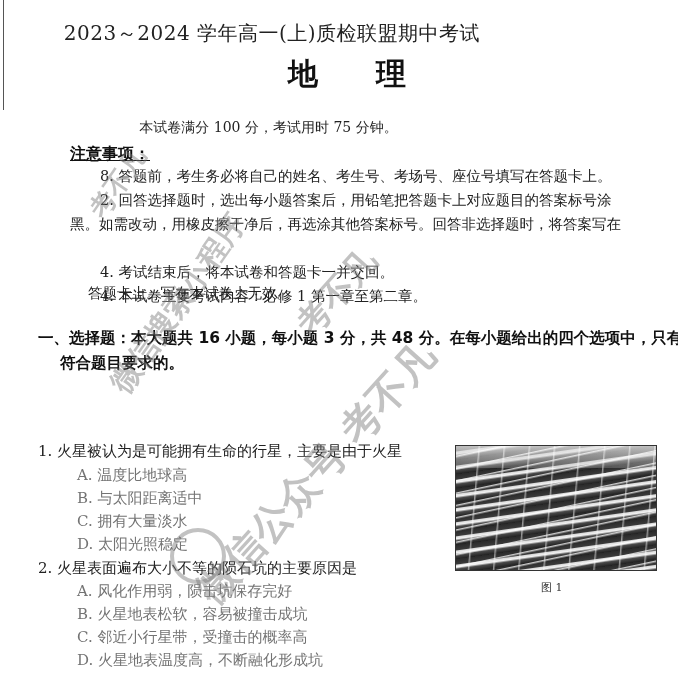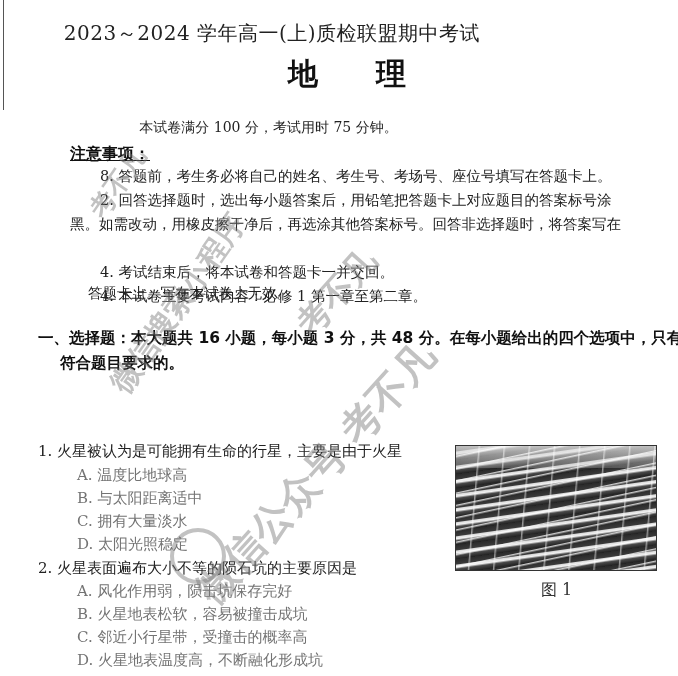--- a/index.html
+++ b/index.html
@@ -45,21 +45,21 @@
     position: absolute; inset: 0;
     background:
       repeating-linear-gradient(168deg, transparent 0px, transparent 9px, rgba(255,255,255,0.75) 10px, transparent 12px),
       repeating-linear-gradient(95deg, transparent 0px, transparent 22px, rgba(255,255,255,0.5) 23px, transparent 25px);
   }
   .figure .top-light {
     position: absolute; left: 0; top: 0; width: 100%; height: 22px;
     background: linear-gradient(180deg, rgba(230,230,230,0.8), rgba(180,180,180,0.3));
   }
   .fig-caption {
-    position: absolute; left: 541px; top: 580px; font-size: 16px; color: #333;
+    position: absolute; left: 541px; top: 580px; font-size: 11px; color: #333;
   }
   .watermark {
     position: absolute; color: rgba(120,120,120,0.45); font-weight: bold;
     font-family: "DejaVu Sans", sans-serif; white-space: nowrap; transform-origin: left bottom;
     pointer-events: none;
   }
   .wm-circle {
     position: absolute; left: 170px; top: 528px; width: 48px; height: 48px;
     border: 4px solid rgba(120,120,120,0.45); border-radius: 50%;
   }

